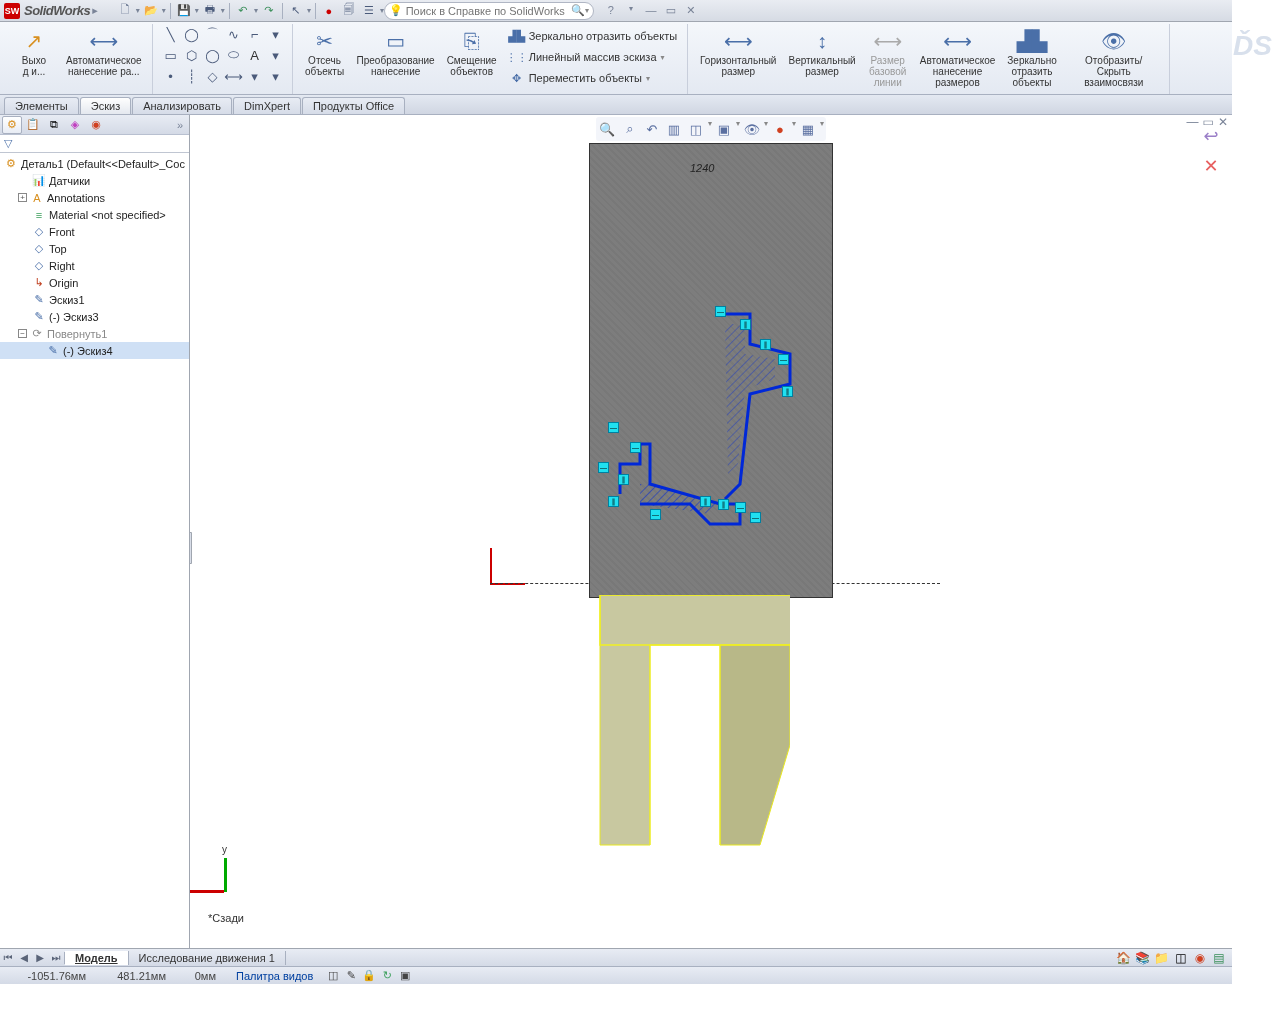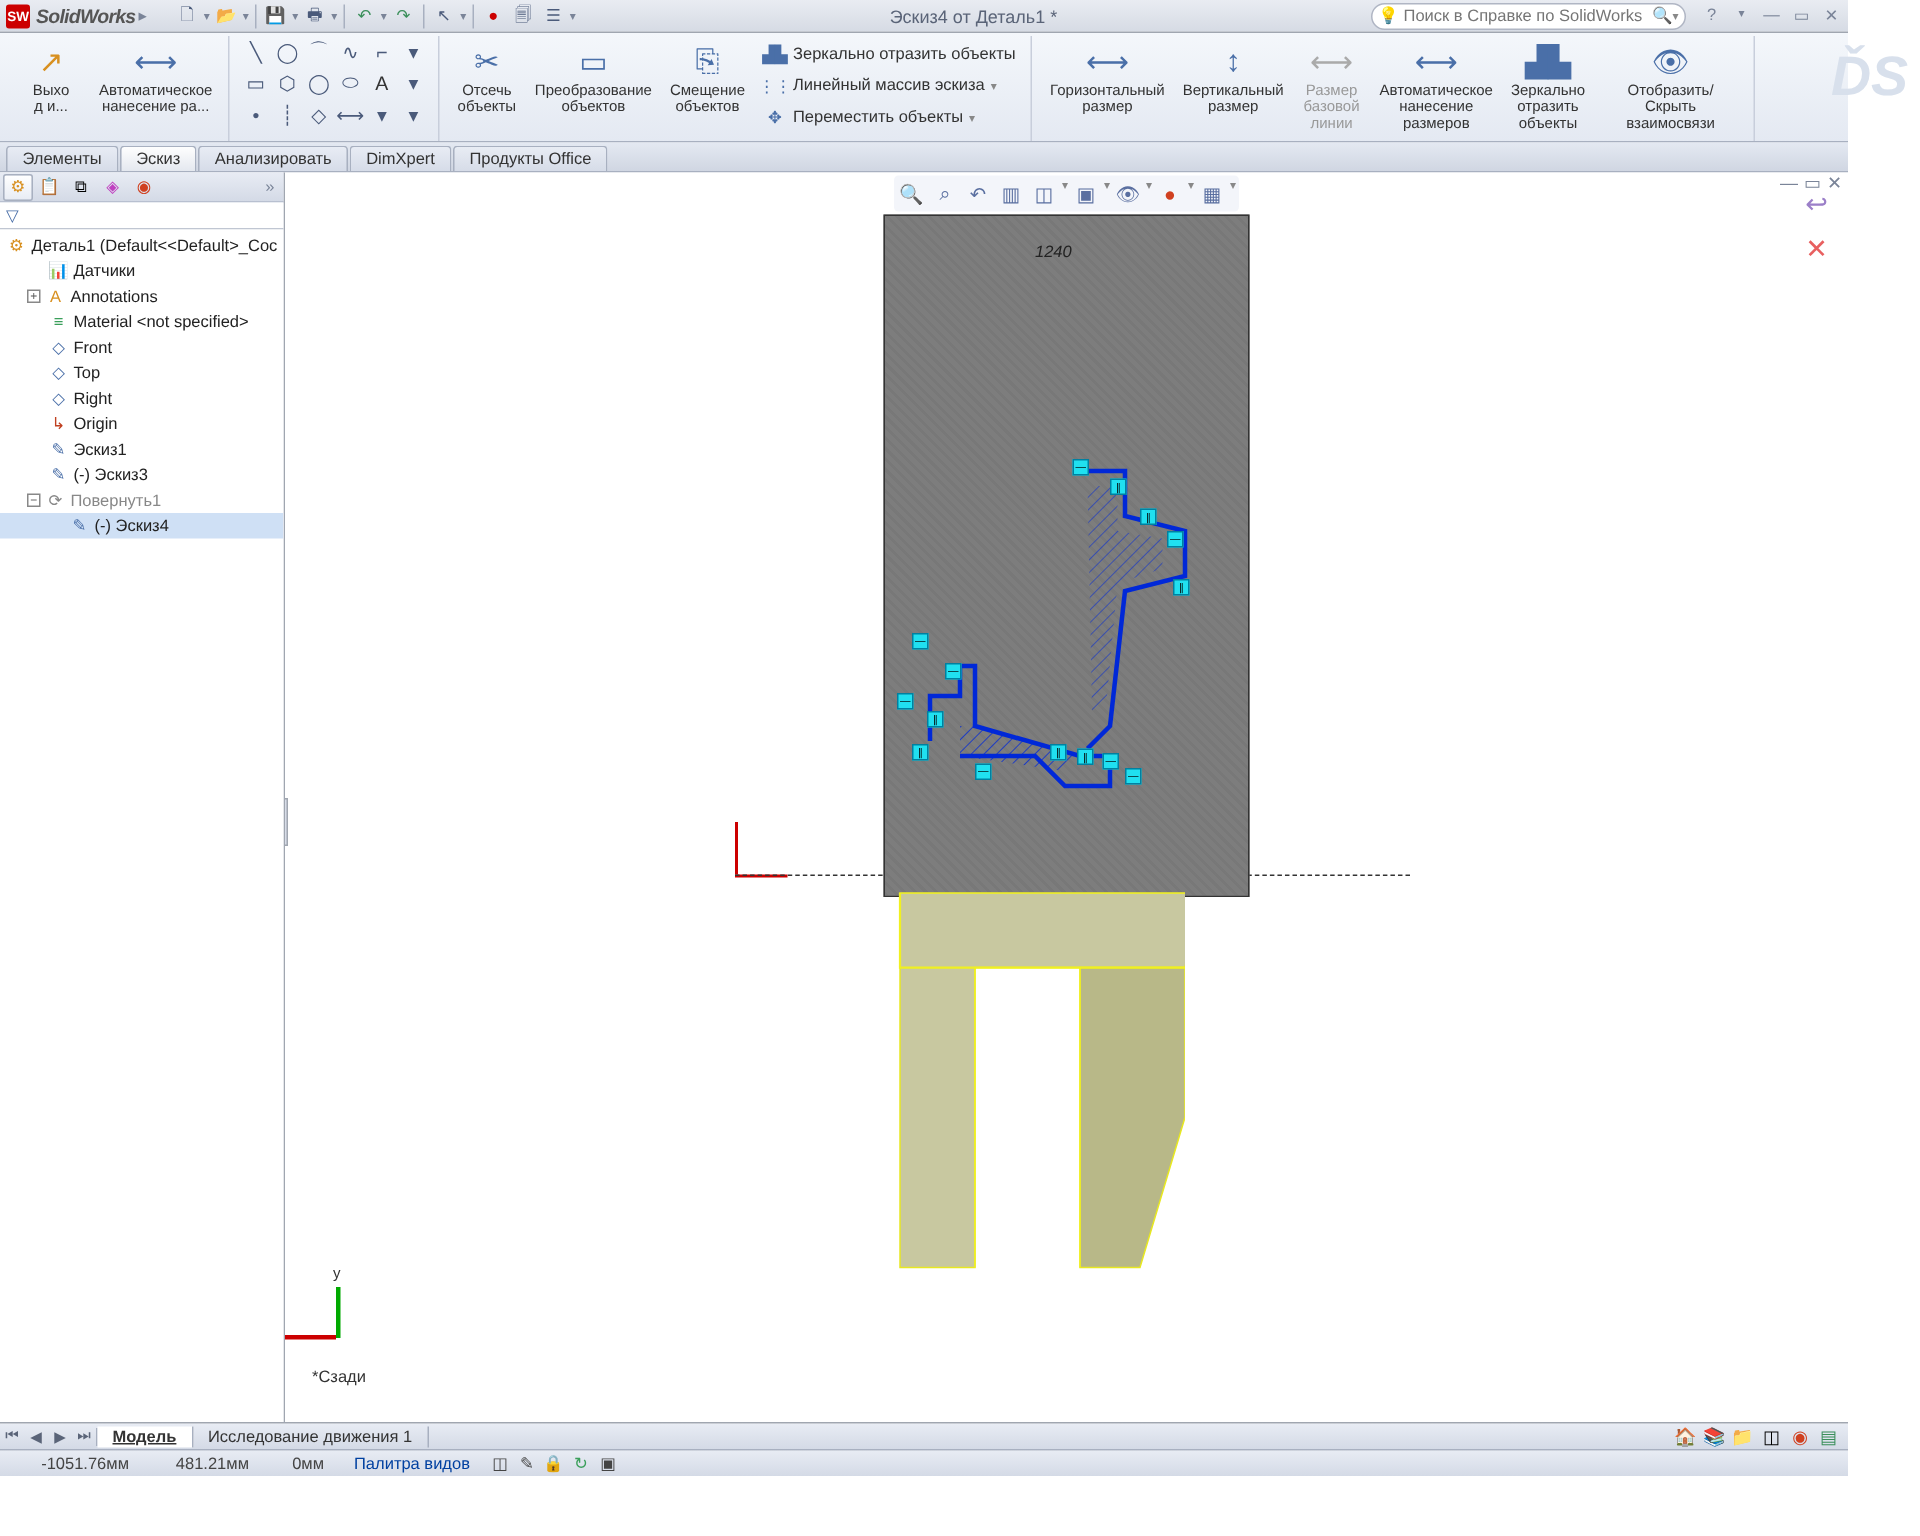--- a/index.html
+++ b/index.html
@@ -121,21 +121,20 @@
     <div class="qat-btn" style="color:#3a8f5a">↷</div>
     <div class="qat-sep"></div>
     <div class="qat-btn">↖</div>
       <span style="font-size:8px;color:#7a8498">▾</span>
     <div class="qat-sep"></div>
     <div class="qat-btn" style="color:#c00">●</div>
     <div class="qat-btn">🗐</div>
     <div class="qat-btn">☰</div>
       <span style="font-size:8px;color:#7a8498">▾</span>
   </div>
-  <div class="title-center">Эскиз4 от Деталь1 *</div>
   <div class="search-box">
     <span style="color:#d89020;margin-right:3px">💡</span>
     <input placeholder="Поиск в Справке по SolidWorks" style="">
     <span style="color:#888">🔍</span>
     <span style="color:#888;font-size:8px">▾</span>
   </div>
   <div class="win-ctrl">
     <span>?</span>
       <span style="font-size:8px">▾</span>
     <span>—</span>
@@ -181,21 +180,21 @@
   </div>
   <div class="rgroup">
     <div class="rbtn-lg">
       <div class="ico">✂</div>
       <div class="lbl" style="white-space:pre-line">Отсечь
 объекты</div>
     </div>
     <div class="rbtn-lg">
       <div class="ico">▭</div>
       <div class="lbl" style="white-space:pre-line">Преобразование
-объектов</div>
+нанесение</div>
     </div>
     <div class="rbtn-lg">
       <div class="ico">⎘</div>
       <div class="lbl" style="white-space:pre-line">Смещение
 объектов</div>
     </div>
     <div style="display:flex;flex-direction:column;gap:1px;padding-top:2px">
       <div class="rbtn-inline">
           <span class="ico-s">▟▙</span>
           <span class="rtxt">Зеркально отразить объекты</span>
@@ -240,21 +239,21 @@
       <div class="lbl" style="white-space:pre-line">Зеркально
 отразить
 объекты</div>
     </div>
     <div class="rbtn-lg">
       <div class="ico">👁</div>
       <div class="lbl" style="white-space:pre-line">Отобразить/Скрыть
 взаимосвязи</div>
     </div>
   </div>
-  <div style="position:absolute;right:8px;top:30px;font-size:37px;color:#d8e0ec;font-style:italic;font-weight:bold">ĎS</div>
+  <div style="position:absolute;right:8px;top:30px;font-size:28px;color:#d8e0ec;font-style:italic;font-weight:bold">ĎS</div>
 </div>
 
 <div class="tabrow">
   <div class="tab">Элементы</div>
   <div class="tab active">Эскиз</div>
   <div class="tab">Анализировать</div>
   <div class="tab">DimXpert</div>
   <div class="tab">Продукты Office</div>
 </div>
 

